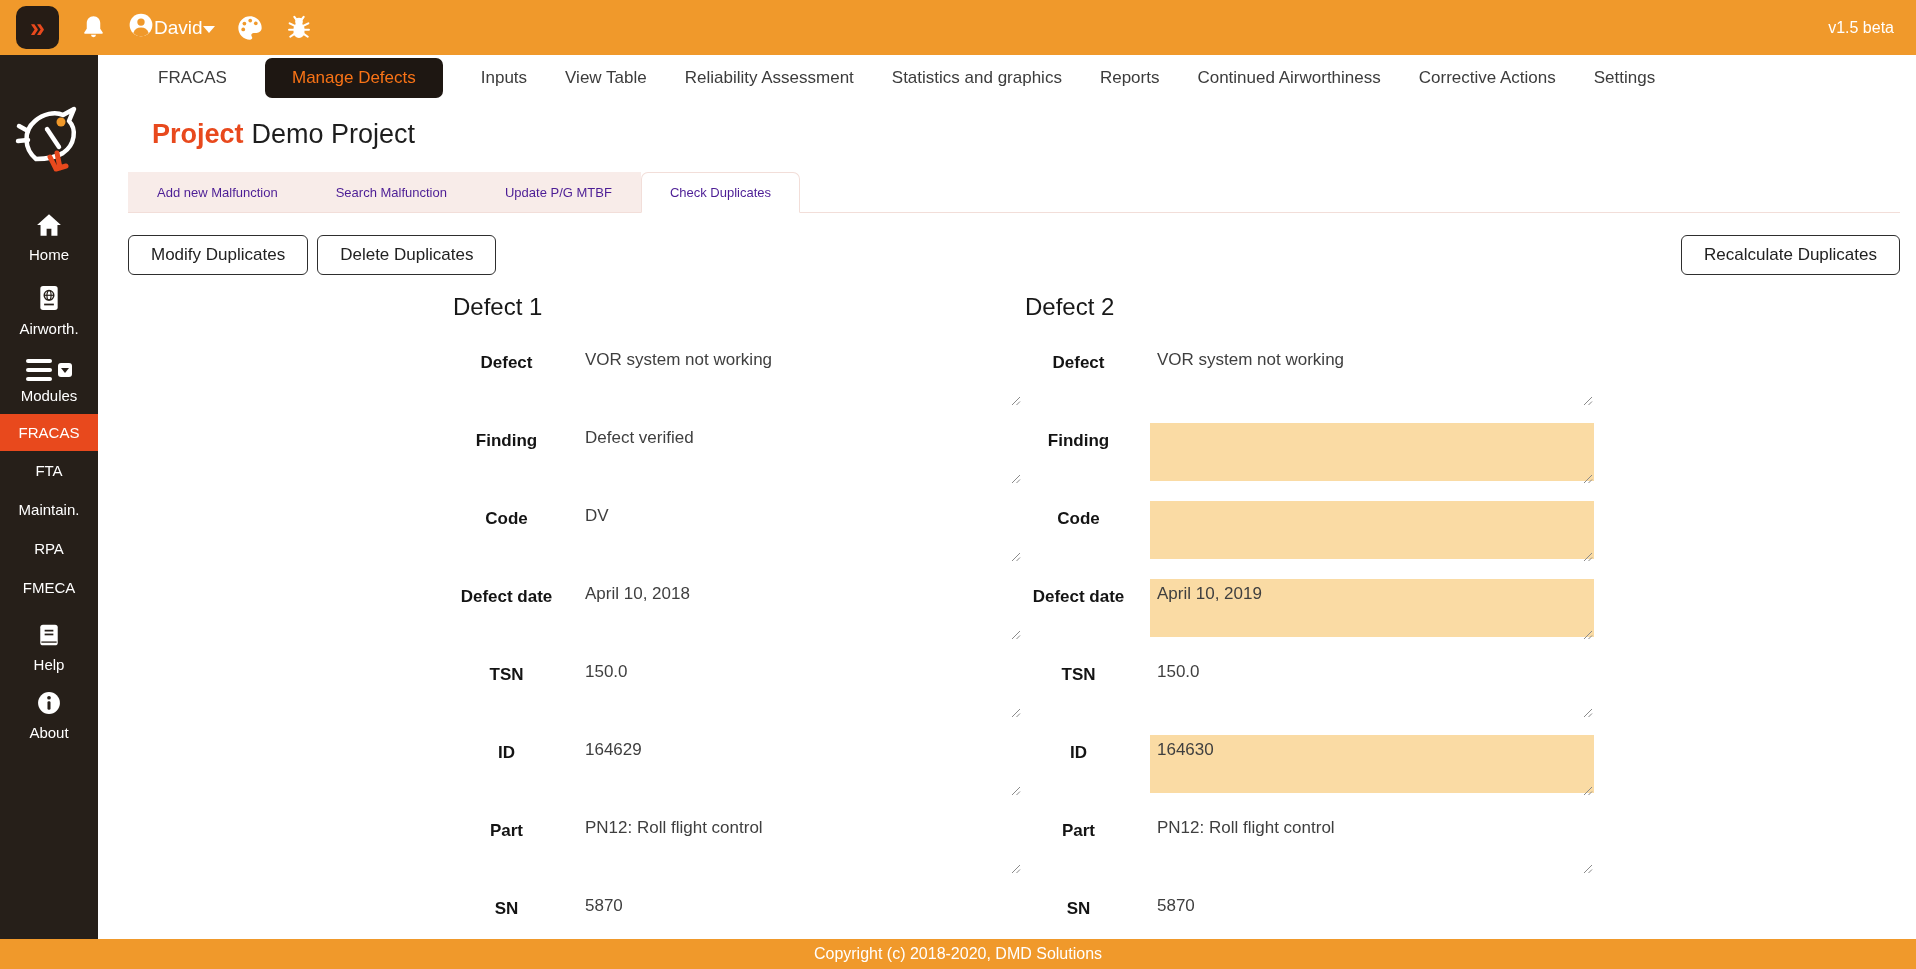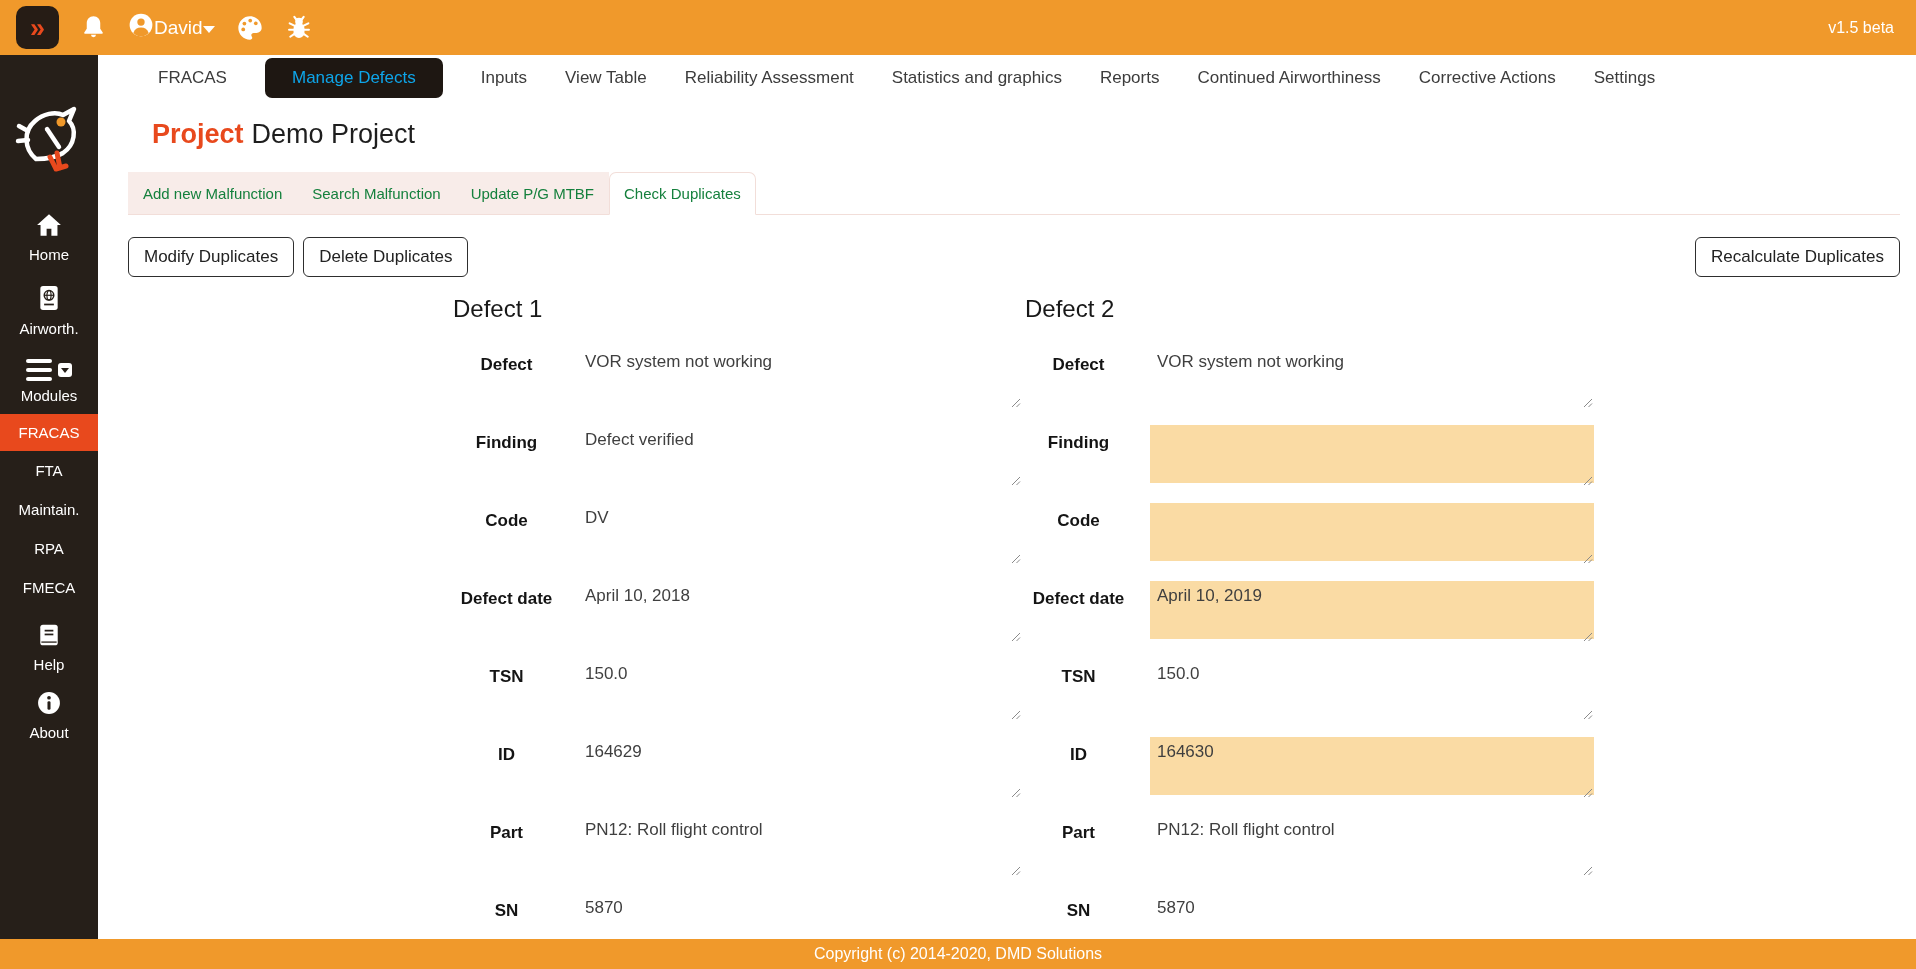--- a/index.html
+++ b/index.html
@@ -38,34 +38,34 @@
   .mini-drop i { width:0; height:0; border-left:4px solid transparent; border-right:4px solid transparent;
                  border-top:5px solid #261F19; }
 
   
   .main { position:absolute; top:55px; left:98px; right:0; bottom:0; background:#fff;
           padding:0 16px 0 30px; overflow:hidden; }
 
   .nav-tabs { display:flex; align-items:center; height:46px; gap:38px; padding-left:30px;
               font-size:17px; color:#3c3c3c; }
   .nav-tab { cursor:pointer; white-space:nowrap; }
-  .nav-tab.active { background:#1E1712; color:#0ea5e9; padding:10px 27px; border-radius:7px; }
+  .nav-tab.active { background:#1E1712; color:#f97316; padding:10px 27px; border-radius:7px; }
 
   .page-title { margin-top:18px; font-size:27px; color:#1e1e1e;margin-left:24px; }
   .page-title .accent { color:#E8491D; font-weight:bold; margin-right:8px; }
 
   .subtabs { display:flex; margin-top:22px; border-bottom:1px solid #F2DED9; align-items:flex-end; }
-  .subtab { padding:12px 14px; font-size:15px; color:#15803d; background:#F8ECE9; cursor:pointer;
+  .subtab { padding:12px 28px; font-size:13px; color:#4c1d95; background:#F8ECE9; cursor:pointer;
             border:1px solid #F8ECE9; border-bottom:none; white-space:nowrap; }
   .subtab.active { background:#fff; border:1px solid #F2DED9; border-bottom:1px solid #fff;
                    border-radius:7px 7px 0 0; margin-bottom:-1px; }
 
   .toolbar { display:flex; gap:9px; margin-top:22px; align-items:center; }
   .btn { font-family:"Liberation Sans",sans-serif; font-size:17px; color:#222; background:#fff;
-         border:1px solid #2E2E2E; border-radius:6px; padding:9px 15px; cursor:pointer; }
+         border:1px solid #2E2E2E; border-radius:6px; padding:9px 22px; cursor:pointer; }
   .btn-right { margin-left:auto; }
 
   .cmp-header { display:flex; margin-left:325px; margin-top:18px; font-size:24px; color:#181818; }
   .cmp-header .h { width:572px; }
 
   .cmp-row { display:flex; margin-left:325px; height:78px; align-items:flex-start; }
   .cmp-label { width:125px; font-weight:bold; font-size:17px; color:#141414; padding-top:7px;
                line-height:1.25; padding-right:18px;text-align:center; }
   .cmp-field { position:relative; width:444px; height:58px; margin-right:3px; }
   .cmp-field textarea { width:100%; height:100%; border:none; outline:none; resize:none;
@@ -401,15 +401,15 @@
           <textarea style="">5870</textarea>
           <span class="grip"><svg width="10" height="10" viewBox="0 0 10 10">
                 <path d="M9 1 L1 9 M9 5.5 L5.5 9" stroke="#8a8a8a" stroke-width="1" fill="none"></path>
               </svg></span>
         </div>
       </div>
 
     </div>
   </div>
 
-  <div class="footer">Copyright (c) 2014-2020, DMD Solutions</div>
+  <div class="footer">Copyright (c) 2018-2020, DMD Solutions</div>
 
 </div>
 
 </body></html>

